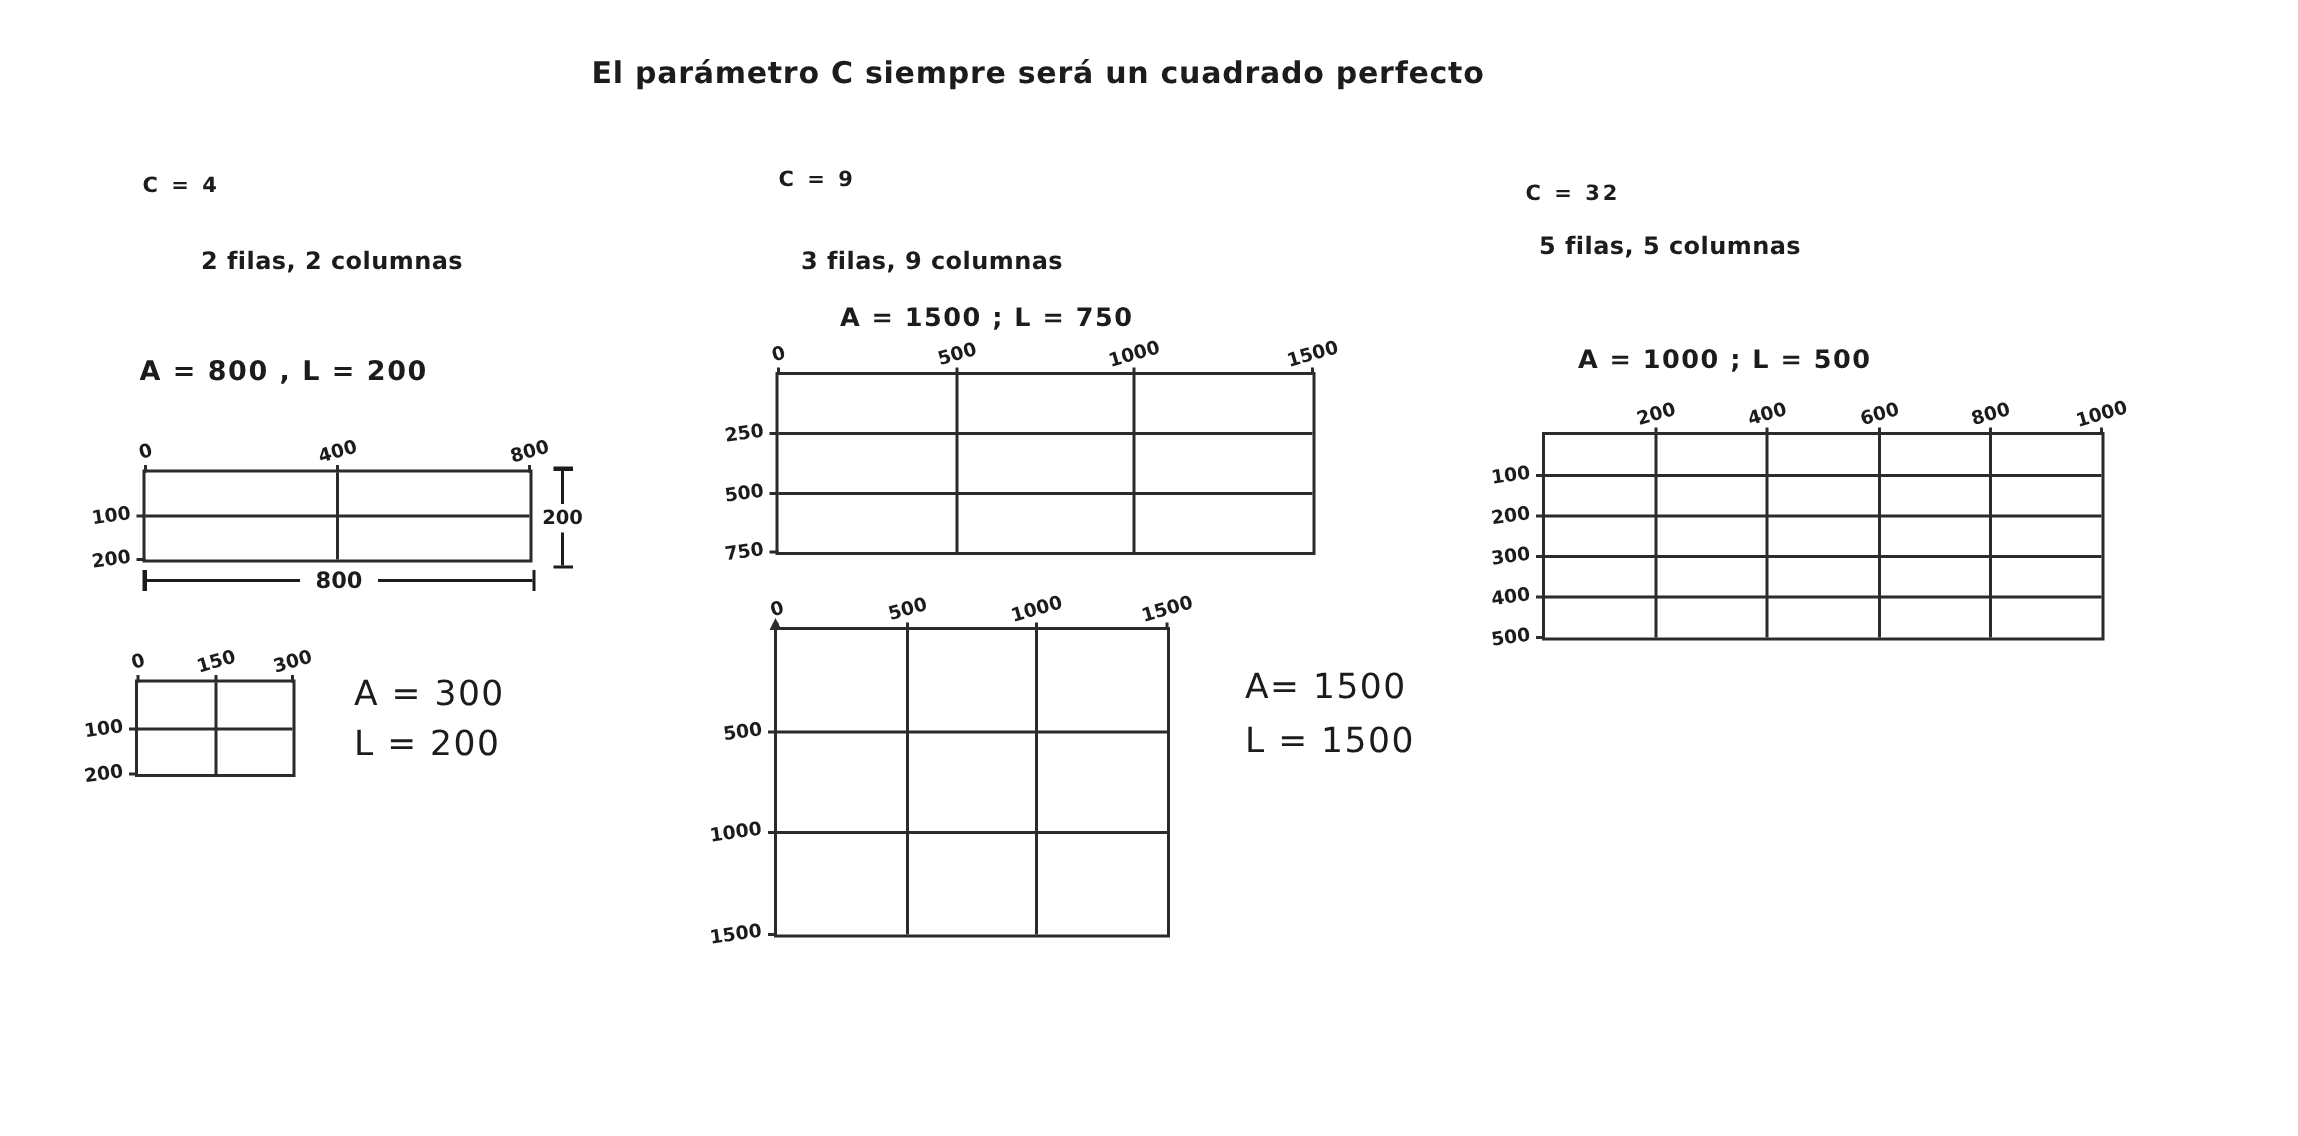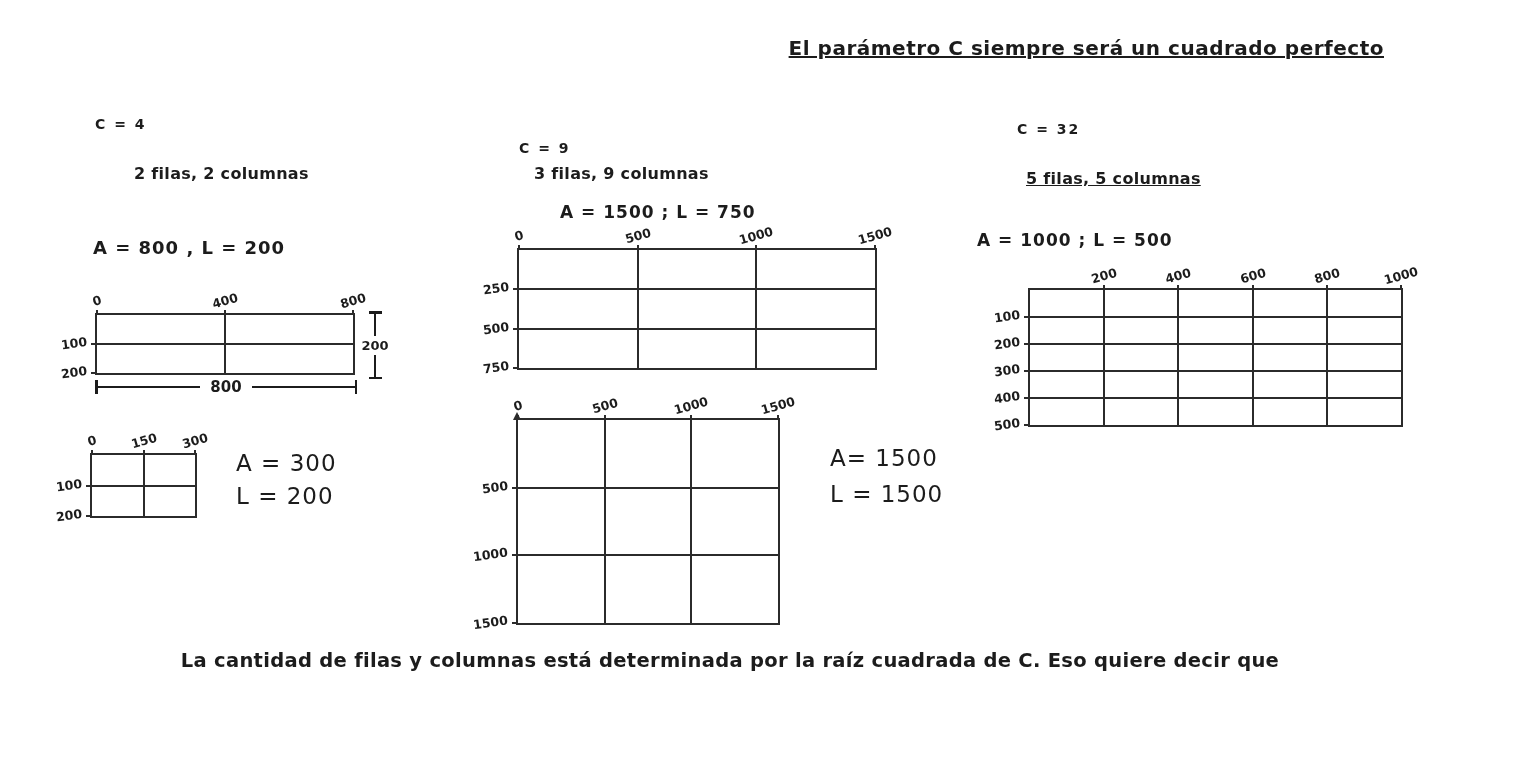--- a/index.html
+++ b/index.html
@@ -3,22 +3,22 @@
 <meta charset="utf-8">
 <style>
   * { margin:0; padding:0; box-sizing:border-box; }
   html,body { background:#ffffff; }
   body {
     width:1532px; height:757px; position:relative; overflow:hidden;
     font-family:"DejaVu Sans", sans-serif; color:#1c1c1c;
   }
   .abs { position:absolute; }
 
-  .page-title { top:36px; left:0; width:1384px; text-align:right;
-    font-size:20px; font-weight:600; letter-spacing:0.5px;text-decoration:underline; }
+  .page-title { top:36px; left:0; width:1384px; text-align:center;
+    font-size:20px; font-weight:600; letter-spacing:0.5px; }
 
   .c-label   { font-size:14px; font-weight:600; letter-spacing:2px; }
   .dims-label{ font-size:16px; font-weight:600; letter-spacing:0.3px; }
   .params-label { font-size:18px; font-weight:700; letter-spacing:1px; }
   .annotation { font-size:23px; font-weight:400; letter-spacing:1px; line-height:33px; white-space:pre; }
 
   .grid-box { position:absolute; border:2px solid #2b2b2b; }
   .vline { position:absolute; top:0; bottom:0; width:2px; background:#2b2b2b; transform:translateX(-1px); }
   .hline { position:absolute; left:0; right:0; height:2px; background:#2b2b2b; transform:translateY(-1px); }
   .top-tick-label { position:absolute; bottom:100%; margin-bottom:7px;
@@ -100,21 +100,21 @@
     <div class="top-tick-label" style="left: 100%;">300</div>
     <div class="top-tick-mark" style="left: 100%;"></div>
     <div class="left-tick-label" style="top: 50%;">100</div>
     <div class="left-tick-dash" style="top: 50%;"></div>
     <div class="left-tick-label" style="top: 100%;">200</div>
     <div class="left-tick-dash" style="top: 100%;"></div>
   </div>
 <div class="abs annotation" style="left:236px; top:447px;">A = 300
 L = 200</div>
 
-<div class="abs c-label" style="left:519px; top:112px;margin-top:28px;">C = 9</div>
+<div class="abs c-label" style="left:519px; top:112px;">C = 9</div>
 <div class="abs dims-label" style="left:534px; top:164px;">3 filas, 9 columnas</div>
 <div class="abs params-label" style="left:560px; top:202px; font-size:17px;">A = 1500 ;   L = 750</div>
 
 <div id="grid-c9-wide" class="grid-box">
     <div class="vline" style="left: 33.3333%;"></div>
     <div class="vline" style="left: 66.6667%;"></div>
     <div class="hline" style="top: 33.3333%;"></div>
     <div class="hline" style="top: 66.6667%;"></div>
     <div class="top-tick-label" style="left: 0%;">0</div>
     <div class="top-tick-mark" style="left: 0%;"></div>
@@ -150,22 +150,22 @@
     <div class="left-tick-label" style="top: 66.67%;">1000</div>
     <div class="left-tick-dash" style="top: 66.67%;"></div>
     <div class="left-tick-label" style="top: 100%;">1500</div>
     <div class="left-tick-dash" style="top: 100%;"></div>
     <div class="axis-arrow"></div>
   </div>
 <div class="abs annotation" style="left:830px; top:440px; line-height:36px;">A= 1500
 L = 1500</div>
 
 <div class="abs c-label" style="left:1017px; top:121px;">C = 32</div>
-<div class="abs dims-label" style="left:1026px; top:169px;text-decoration:underline;">5 filas, 5 columnas</div>
-<div class="abs params-label" style="left:977px; top:230px; font-size:17px;">A = 1000  ;   L = 500</div>
+<div class="abs dims-label" style="left:1026px; top:154px;">5 filas, 5 columnas</div>
+<div class="abs params-label" style="left:1052px; top:230px; font-size:17px;">A = 1000  ;   L = 500</div>
 
 <div id="grid-c25-main" class="grid-box">
     <div class="vline" style="left: 20%;"></div>
     <div class="vline" style="left: 40%;"></div>
     <div class="vline" style="left: 60%;"></div>
     <div class="vline" style="left: 80%;"></div>
     <div class="hline" style="top: 20%;"></div>
     <div class="hline" style="top: 40%;"></div>
     <div class="hline" style="top: 60%;"></div>
     <div class="hline" style="top: 80%;"></div>
@@ -185,14 +185,13 @@
     <div class="left-tick-dash" style="top: 40%;"></div>
     <div class="left-tick-label" style="top: 60%;">300</div>
     <div class="left-tick-dash" style="top: 60%;"></div>
     <div class="left-tick-label" style="top: 80%;">400</div>
     <div class="left-tick-dash" style="top: 80%;"></div>
     <div class="left-tick-label" style="top: 100%;">500</div>
     <div class="left-tick-dash" style="top: 100%;"></div>
   </div>
 
 <div class="abs footer">
-  <div>La cantidad de filas y columnas está determinada por la raíz cuadrada de C. Eso quiere decir que</div>
 </div>
 
 </body></html>

